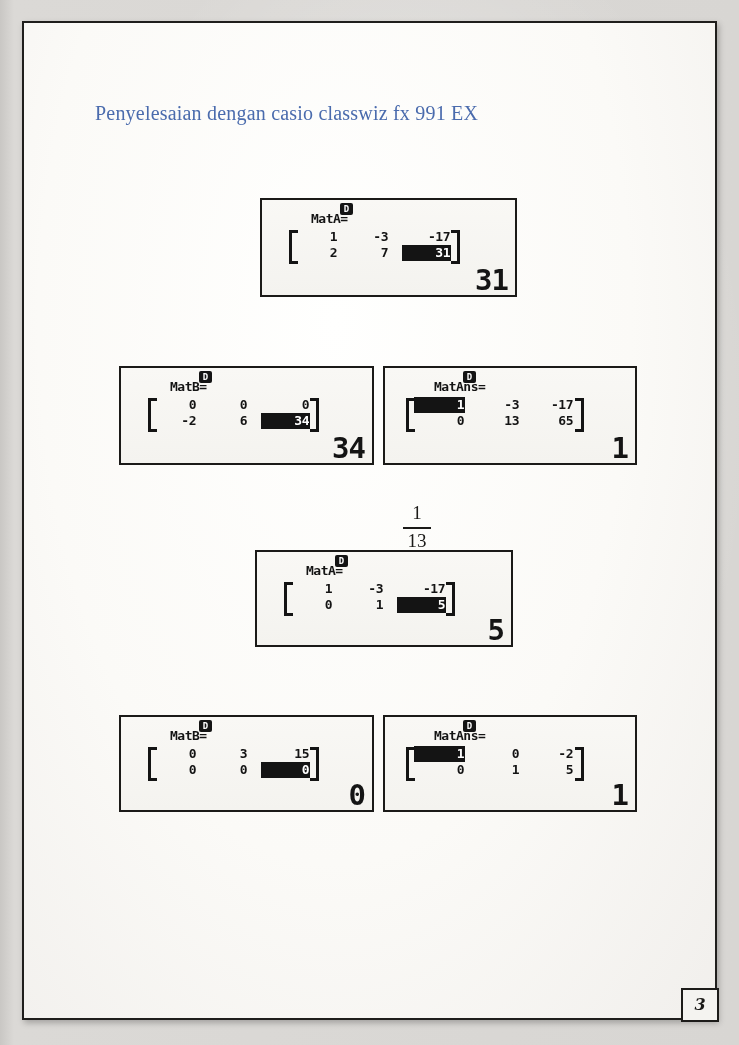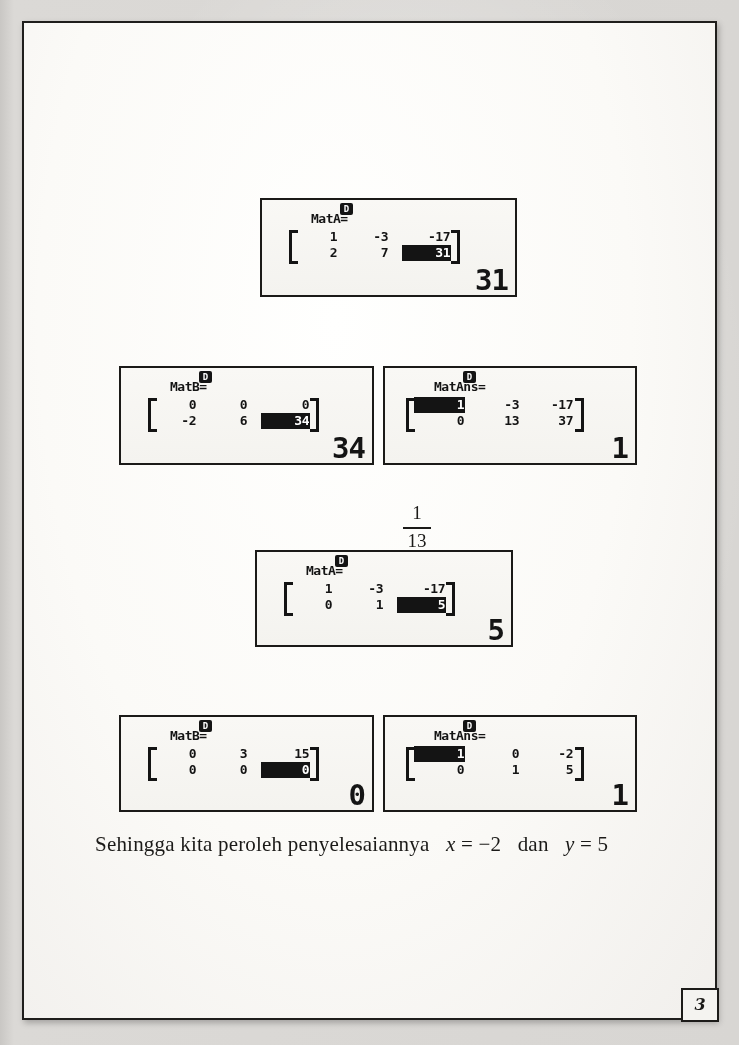--- a/index.html
+++ b/index.html
@@ -67,20 +67,21 @@
     font-family:"DejaVu Serif", serif;font-style:italic;font-weight:700;
     font-size:16px;line-height:30px;color:#1b1a18;
   }
 </style>
 </head>
 <body>
 
 <div class="page">
   <div class="sheet">
 
+    <div class="txt title" style="left:71px;top:79px">Penyelesaian dengan casio classwiz fx 991 EX</div>
 
 
     <div class="calc g1" style="left:236px;top:175px;width:257px;height:99px">
       <span class="deg">D</span>
       <span class="matlabel">MatA=</span>
       <div class="matwrap">
         <span class="brk l"></span>
         <div class="grid">
           <span class="cell">1</span>
           <span class="cell">-3</span>
@@ -117,21 +118,21 @@
       <span class="deg">D</span>
       <span class="matlabel">MatAns=</span>
       <div class="matwrap">
         <span class="brk l"></span>
         <div class="grid">
           <span class="cell hl">1</span>
           <span class="cell">-3</span>
           <span class="cell">-17</span>
           <span class="cell">0</span>
           <span class="cell">13</span>
-          <span class="cell">37</span>
+          <span class="cell">65</span>
         </div>
         <span class="brk r"></span>
       </div>
       <span class="bigval">1</span>
     </div>
 
     <div class="fraction">
       <span class="num">1</span>
       <span class="den">13</span>
     </div>
@@ -184,25 +185,19 @@
           <span class="cell">-2</span>
           <span class="cell">0</span>
           <span class="cell">1</span>
           <span class="cell">5</span>
         </div>
         <span class="brk r"></span>
       </div>
       <span class="bigval">1</span>
     </div>
 
-    <div class="txt" style="left:71px;top:809px">
-      <span class="seg">Sehingga kita peroleh penyelesaiannya</span>
-      <span class="seg"><span class="mathvar">x</span> <span>= −2</span></span>
-      <span class="seg">dan</span>
-      <span class="seg"><span class="mathvar">y</span> <span>= 5</span></span>
-    </div>
 
   </div>
 
   <div class="pagebox">
     <span>3</span>
   </div>
 </div>
 
 </body></html>

